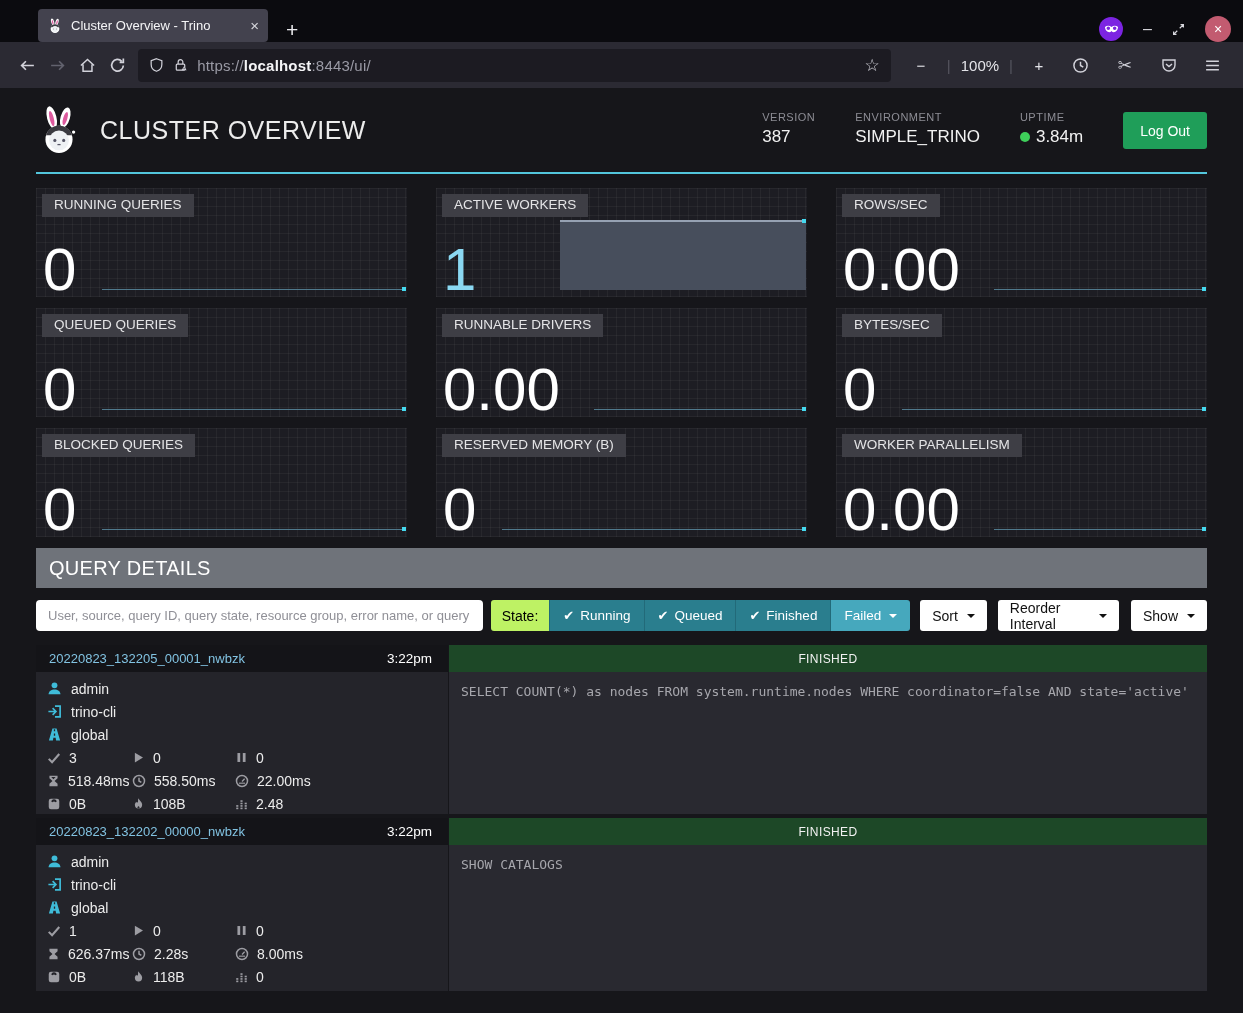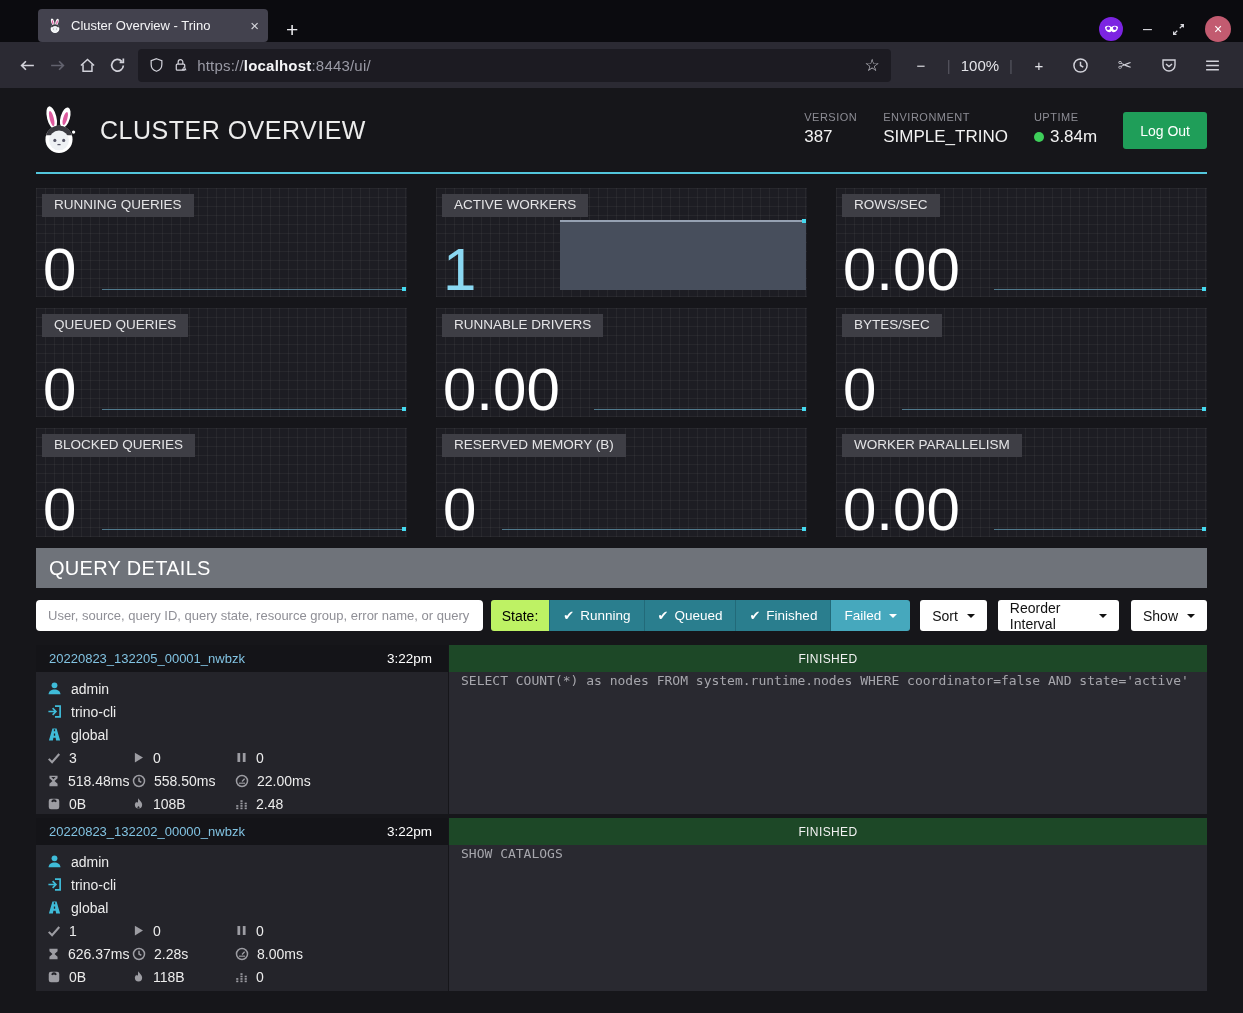--- a/index.html
+++ b/index.html
@@ -31,21 +31,21 @@
   .vsep { color:#55555f; }
   .tbicons { display:flex; align-items:center; gap:8px; margin-left:8px; }
   .tbicons .navbtn { width:36px; }
   .scissors { font-size:17px; }
 
   
   .app { padding:0 36px; }
   .app-header { height:84px; display:flex; align-items:center; }
   .logo { width:46px; height:50px; }
   .app-title { font-size:25px; color:#ececec; margin-left:18px; letter-spacing:.5px; }
-  .header-right { margin-left:auto; display:flex; align-items:flex-start; gap:26px; }
+  .header-right { margin-left:auto; display:flex; align-items:flex-start; gap:40px; }
   .hstat .lbl { font-size:11px; color:#8d8d95; letter-spacing:.5px; margin-bottom:4px; }
   .hstat .val { font-size:17px; color:#f2f2f2; display:flex; align-items:center; gap:6px; }
   .updot { width:10px; height:10px; border-radius:50%; background:#3ecf5a; display:inline-block; }
   .logout-btn { background:#1f9e59; color:#fff; border:none; font-size:14px; padding:0 17px;
                 height:37px; border-radius:3px; margin-top:1px; font-family:inherit; }
   .divider { border-bottom:2px solid #53c6dc; }
 
   
   .tiles { display:grid; grid-template-columns:repeat(3,1fr); column-gap:29px; row-gap:11px; margin-top:14px; }
   .tile { height:109px; position:relative; background:#1d1d23;
@@ -95,21 +95,21 @@
   .qh-state { flex:1; margin-left:1px; background:#1d4827; color:#f2f2f2; display:flex;
               align-items:center; justify-content:center; font-size:12px; letter-spacing:.4px; }
   .qrow-body { display:flex; }
   .qb-left { width:412px; background:#24242a; padding:5px 0 0 11px; color:#ececec; font-size:14px; }
   .b1 { height:142px; } .b2 { height:146px; }
   .meta-line { height:23px; display:flex; align-items:center; gap:9px; }
   .stats-grid { display:grid; grid-template-columns:85px 103px auto; }
   .stat { height:23px; display:flex; align-items:center; gap:8px; }
   .icon-cyan { color:#3fbcd9; display:inline-flex; }
   .icon-gray { color:#9d9da3; display:inline-flex; }
-  .qb-right { flex:1; margin-left:1px; background:#292930; padding:1px 12px;
+  .qb-right { flex:1; margin-left:1px; background:#292930; padding:12px 12px;
               font-family:"DejaVu Sans Mono", monospace; font-size:13px; color:#a6a6ac;
               white-space:pre-wrap; line-height:1.3; }
   svg { display:block; }
 </style>
 </head>
 <body>
 
 <div class="tabbar">
   <div class="tab">
     <span>

